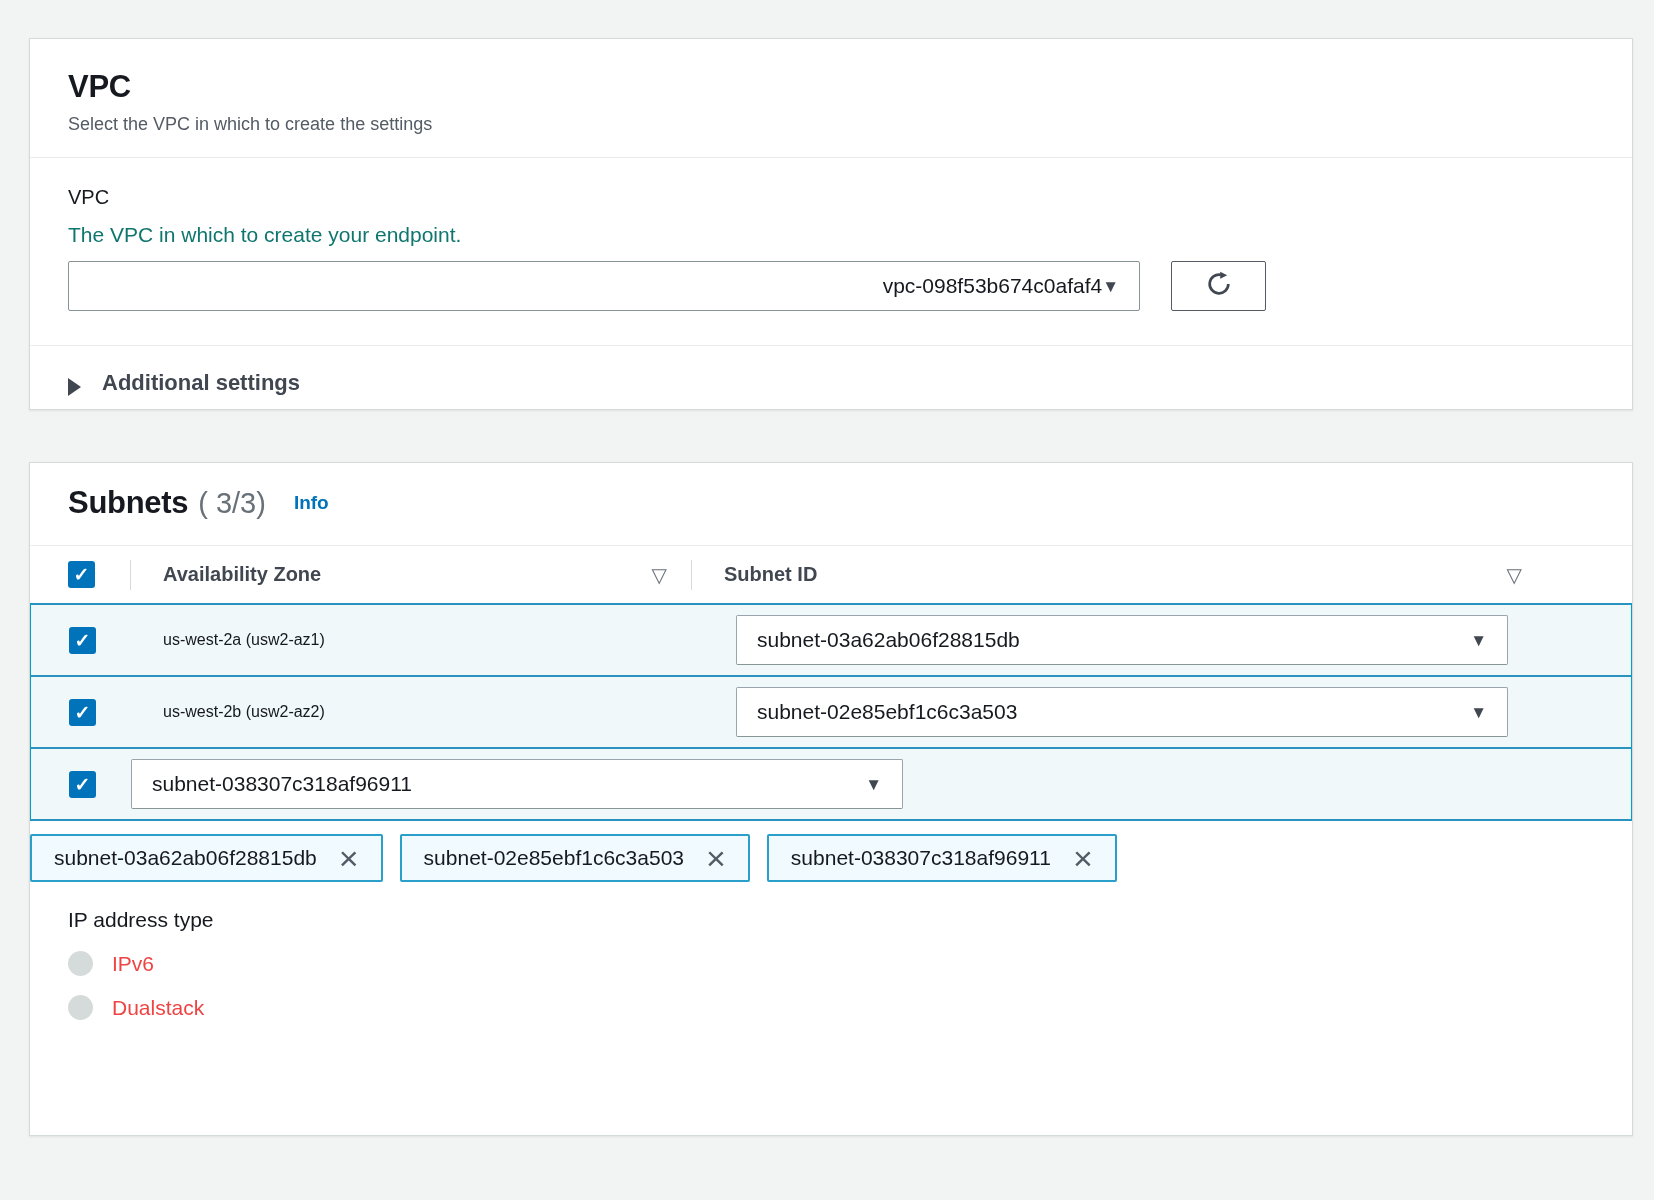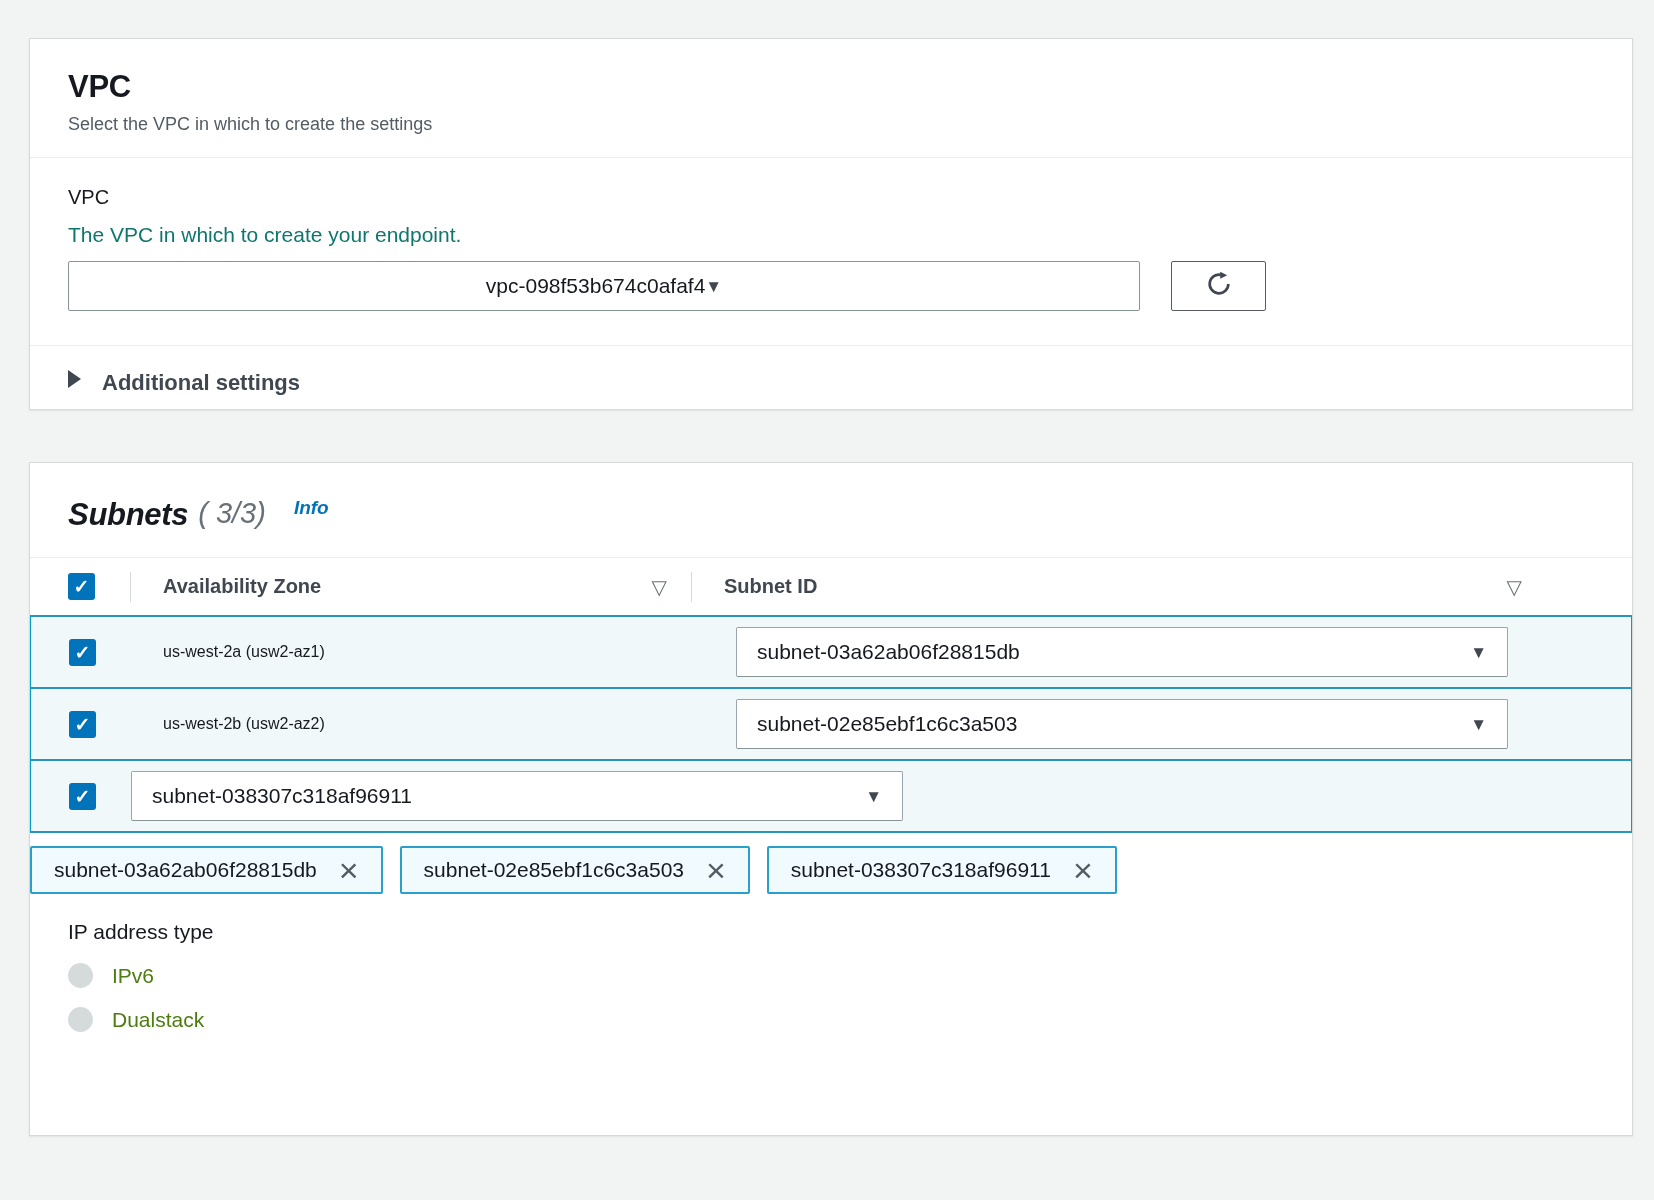--- a/index.html
+++ b/index.html
@@ -30,52 +30,52 @@
   .divider { border: none; border-top: 1px solid #eaeded; }
   .card-body { padding: 28px 38px 34px; }
   .field-label { font-size: 20px; color: #16191f; }
   .field-desc { margin-top: 14px; font-size: 21px; color: #0f766e; }
   .select-row { display: flex; align-items: center; margin-top: 14px; }
   .select-box {
     width: 1072px; height: 50px;
     background: #fff;
     border: 1px solid #879596;
     border-radius: 2px;
-    display: flex; align-items: center; justify-content: center;
+    display: flex; align-items: center; justify-content: flex-end;
     padding: 0 20px;
     font-size: 21px;
     cursor: pointer;
   }
   .caret { color: #414750; font-size: 17px; line-height: 1; }
   .refresh-btn {
     margin-left: 31px;
     width: 95px; height: 50px;
     background: #fff;
     border: 1px solid #545b64;
     border-radius: 2px;
     display: flex; align-items: center; justify-content: center;
     cursor: pointer;
   }
   .vpc-footer {
     border-top: 1px solid #eaeded;
     padding: 24px 38px;
-    display: flex; align-items: flex-start;
+    display: flex; align-items: flex-end;
     cursor: pointer;
   }
   .expander-triangle {
     width: 0; height: 0;
     border-left: 13px solid #414750;
     border-top: 9px solid transparent;
     border-bottom: 9px solid transparent;
     margin-right: 21px;
   }
   .expander-label { font-size: 22px; font-weight: 700; color: #414750; }
 
   
-  .subnets-header { padding: 34px 38px 24px; display: flex; align-items: flex-start; font-style: italic; }
+  .subnets-header { padding: 22px 38px 24px; display: flex; align-items: center; }
   .subnets-title { font-size: 31px; font-weight: 700; letter-spacing: -0.3px; }
   .subnets-count { margin-left: 10px; font-size: 29px; font-weight: 400; color: #687078; }
   .info-link { margin-left: 28px; font-size: 19px; font-weight: 700; color: #0073bb; cursor: pointer; }
 
   .table-header {
     border-top: 1px solid #eaeded;
     height: 58px;
     display: flex; align-items: center;
     padding-left: 38px;
     color: #414750;
@@ -144,21 +144,21 @@
   .ip-label { font-size: 21px; color: #16191f; }
   .radio-row { display: flex; align-items: center; margin-top: 19px; cursor: pointer; }
   .radio {
     width: 25px; height: 25px;
     border-radius: 50%;
     flex: none;
   }
   .radio.selected { background: #fff; border: 8px solid #1173ba; }
   .radio.disabled { background: #d5dbdb; border: none; cursor: default; }
   .radio-label { margin-left: 19px; font-size: 21px; color: #16191f; }
-  .radio-label.disabled { color: #4d7c0f; }
+  .radio-label.disabled { color: #ef4444; }
 </style>
 </head>
 <body>
 
 <div class="card" id="vpc-card">
   <div class="card-header">
     <div class="card-title">VPC</div>
     <div class="card-subtitle">Select the VPC in which to create the settings</div>
   </div>
   <hr class="divider">

